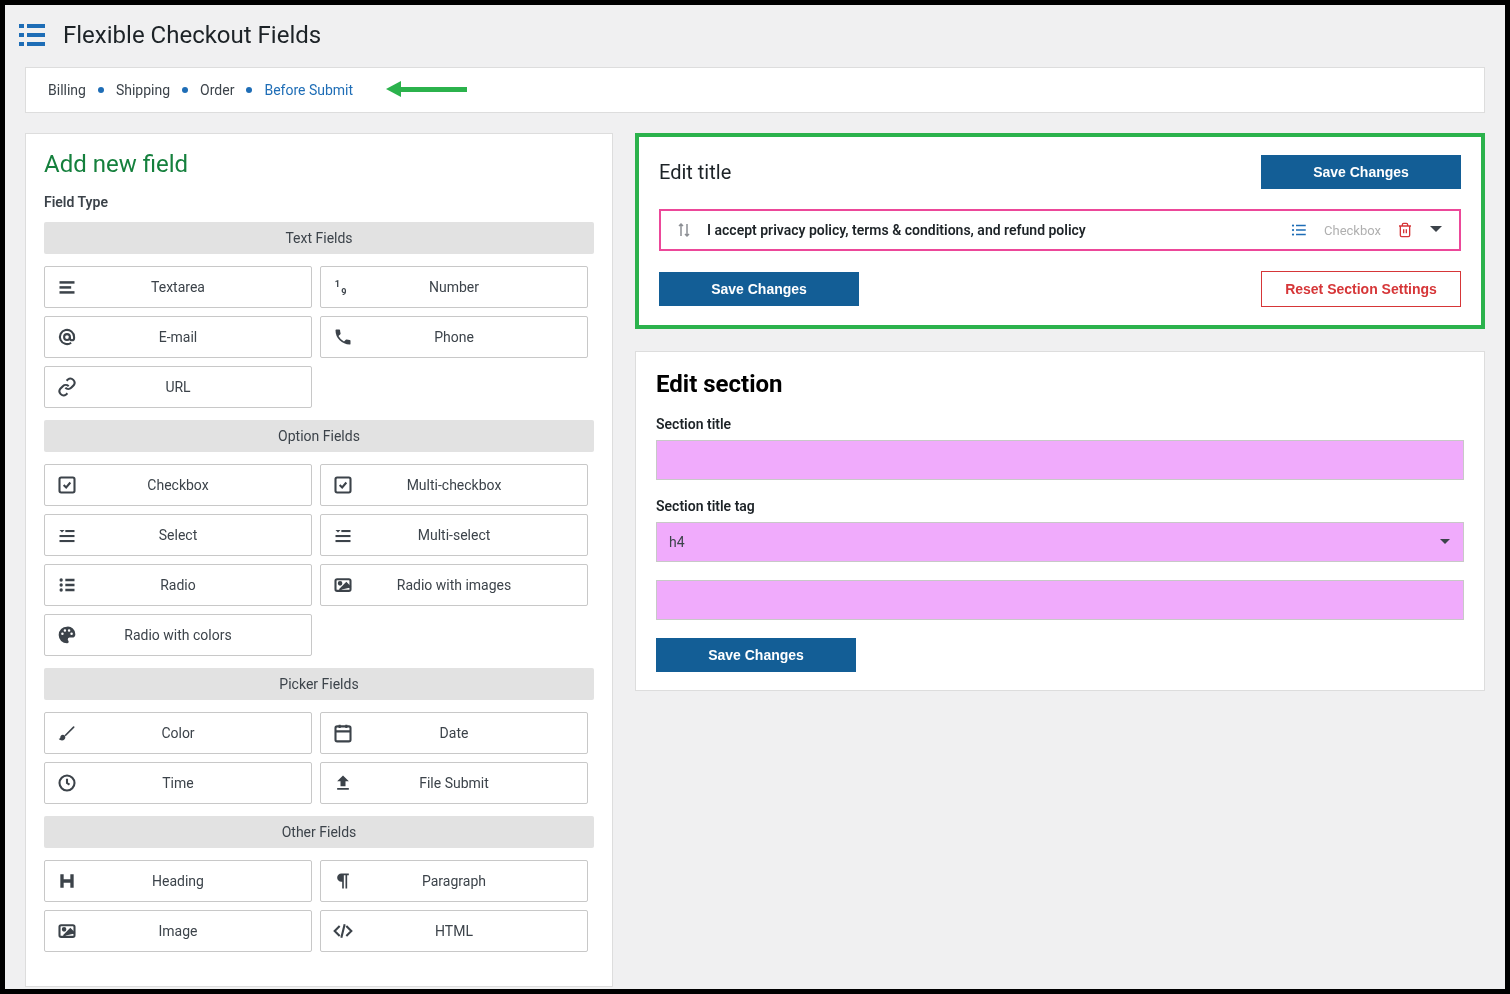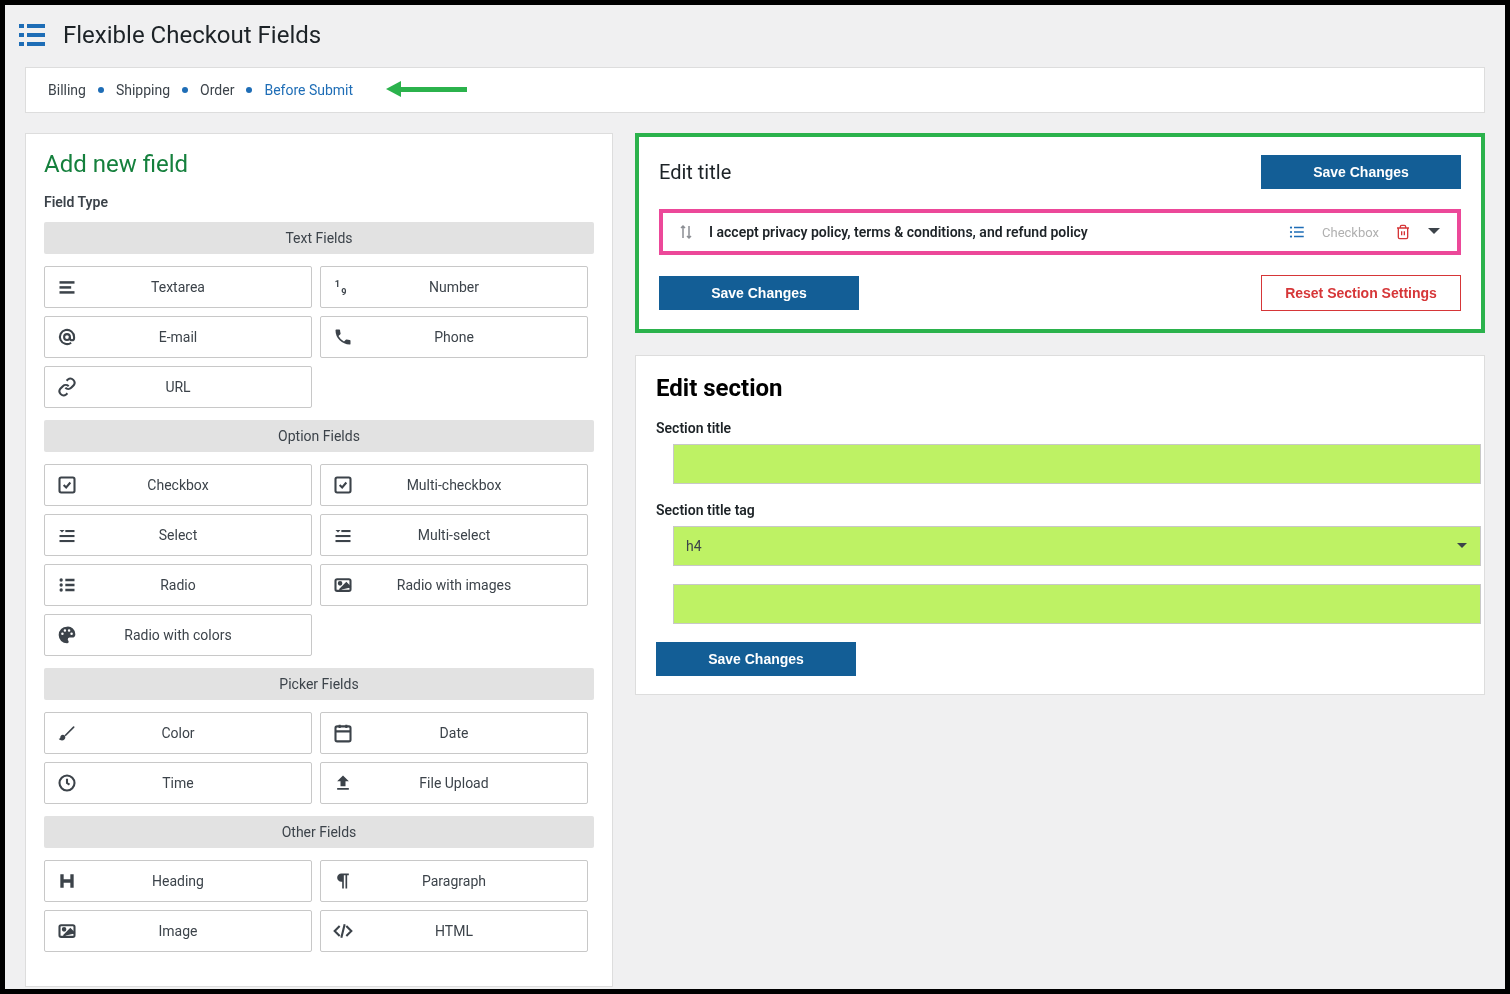--- a/index.html
+++ b/index.html
@@ -31,31 +31,31 @@
   .ftype .ico { width:44px; display:flex; align-items:center; justify-content:center; color:#3c434a; }
   .ftype .lbl { flex:1; text-align:center; font-size:14px; color:#3c434a; padding-right:44px; }
   .right { flex:1; display:flex; flex-direction:column; gap:22px; }
   .panel { background:#fff; border:1px solid #ddd; padding:18px 20px; }
   .panel.highlight { border:4px solid #2bb24c; }
   .panel-hd { display:flex; align-items:center; justify-content:space-between; margin-bottom:20px; }
   .panel-hd h2 { font-size:20px; font-weight:400; color:#1d2327; }
   .btn-primary { background:#135e96; color:#fff; border:none; font-size:14px; font-weight:600; padding:9px 20px; min-width:200px; cursor:pointer; }
   .btn-primary.narrow { min-width:200px; }
   .btn-danger { background:#fff; color:#d63638; border:1px solid #d63638; font-size:14px; font-weight:600; padding:9px 20px; min-width:200px; cursor:pointer; }
-  .fieldrow { border:4px solid #ec4899; display:flex; align-items:center; padding:10px 16px; gap:16px; margin-bottom:20px; }
+  .fieldrow { border:2px solid #ec4899; display:flex; align-items:center; padding:10px 16px; gap:16px; margin-bottom:20px; }
   .fieldrow .drag { color:#8c8f94; }
   .fieldrow .txt { flex:1; font-size:14px; font-weight:600; color:#1d2327; }
   .fieldrow .type-ico { color:#1e6db6; }
   .fieldrow .type-lbl { font-size:13px; color:#b0b0b0; }
   .fieldrow .trash { color:#d63638; cursor:pointer; }
   .fieldrow .caret { color:#3c434a; cursor:pointer; }
   .panel-ft { display:flex; justify-content:space-between; align-items:center; }
   .form-group { margin-bottom:18px; }
   .form-group label { display:block; font-size:14px; font-weight:600; color:#1d2327; margin-bottom:8px; }
-  .form-group input, .form-group .select { width:100%; height:40px; border:1px solid #c8c8c8; background:#bef264; padding:0 12px; font-size:14px; color:#3c434a;margin-left:17px; }
+  .form-group input, .form-group .select { width:100%; height:40px; border:1px solid #c8c8c8; background:#f0abfc; padding:0 12px; font-size:14px; color:#3c434a; }
   .form-group .select { display:flex; align-items:center; justify-content:space-between; cursor:pointer; }
   .form-group .select .car { color:#3c434a; }
   svg { display:block; }
 </style>
 </head>
 <body>
 
 <div class="frame">
   <div class="app">
 
@@ -248,21 +248,21 @@
                 </svg>
               </span>
               <span class="lbl">Time</span>
             </div>
           <div class="ftype">
               <span class="ico">
                 <svg width="20" height="20" viewBox="0 0 24 24" fill="currentColor">
                   <path d="M9 16h6v-6h4l-7-7-7 7h4v6Zm-4 2h14v2H5v-2Z"></path>
                 </svg>
               </span>
-              <span class="lbl">File Upload</span>
+              <span class="lbl">File Submit</span>
             </div>
         </div>
 
         <div class="cat">Other Fields</div>
         <div class="grid">
           <div class="ftype">
               <span class="ico">
                 <svg width="20" height="20" viewBox="0 0 24 24" fill="currentColor">
                   <path d="M4 4h4v6h8V4h4v16h-4v-6H8v6H4Z"></path>
                 </svg>

